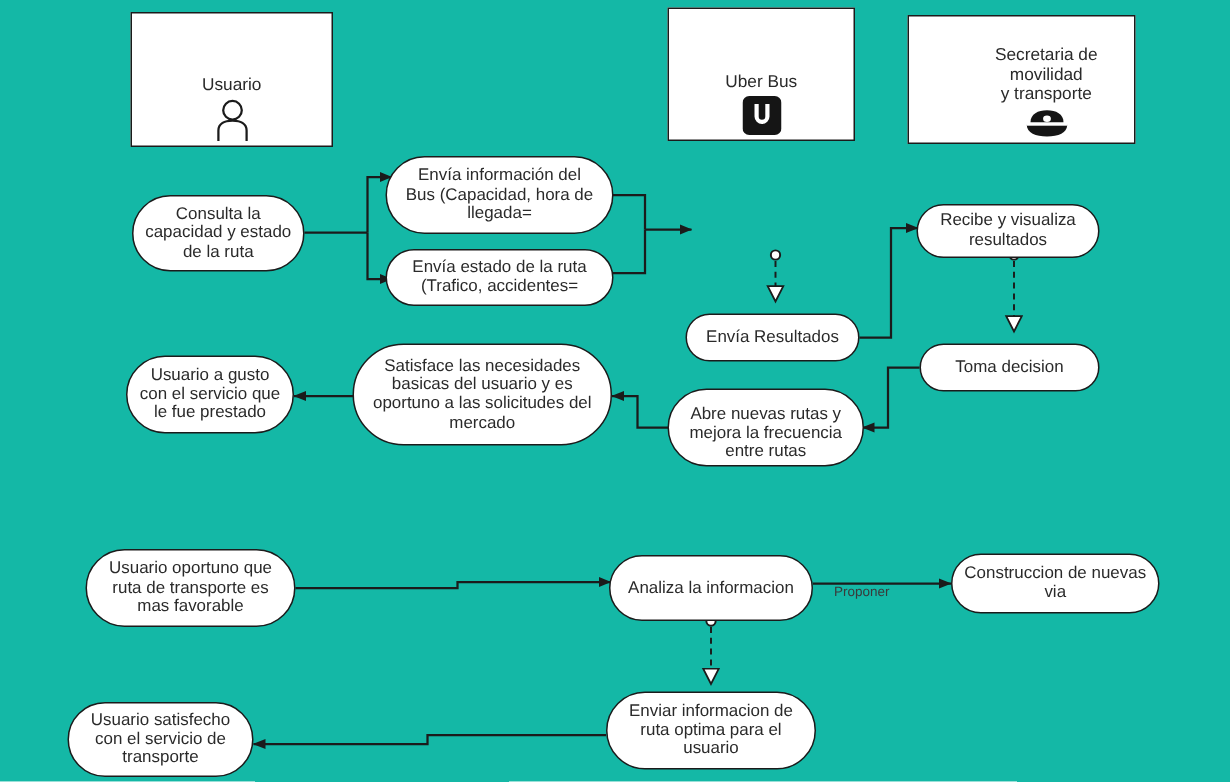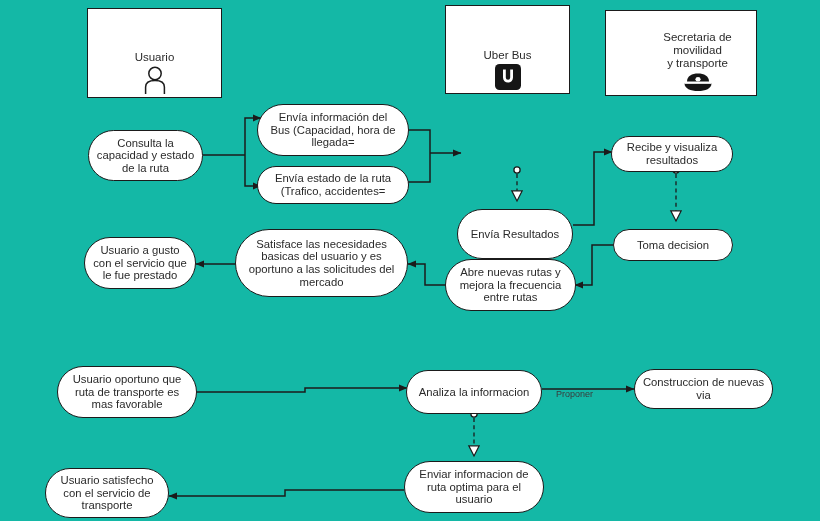--- a/index.html
+++ b/index.html
@@ -170,42 +170,42 @@
     <span class="oval-txt">Envía estado de la ruta
 (Trafico, accidentes=</span>
   </div>
 
 
   <div class="node oval" style="left:611px; top:136px; width:122px; height:36px;">
     <span class="oval-txt">Recibe y visualiza
 resultados</span>
   </div>
 
-  <div class="node oval" style="left:457px; top:209px; width:116px; height:50px;">
+  <div class="node oval" style="left:457px; top:209px; width:116px; height:32px;">
     <span class="oval-txt">Envía Resultados</span>
   </div>
 
   <div class="node oval" style="left:613px; top:229px; width:120px; height:32px;">
     <span class="oval-txt">Toma decision</span>
   </div>
 
   <div class="node oval" style="left:84px; top:237px; width:112px; height:52px;">
     <span class="oval-txt">Usuario a gusto
 con el servicio que
 le fue prestado</span>
   </div>
 
   <div class="node oval" style="left:235px; top:229px; width:173px; height:68px;">
     <span class="oval-txt">Satisface las necesidades
 basicas del usuario y es
 oportuno a las solicitudes del
 mercado</span>
   </div>
 
-  <div class="node oval" style="left:445px; top:259px; width:131px; height:52px;">
+  <div class="node oval" style="left:445px; top:259px; width:131px; height:52px;align-items:flex-end;">
     <span class="oval-txt">Abre nuevas rutas y
 mejora la frecuencia
 entre rutas</span>
   </div>
 
   <div class="node oval" style="left:57px; top:366px; width:140px; height:52px;">
     <span class="oval-txt">Usuario oportuno que
 ruta de transporte es
 mas favorable</span>
   </div>

